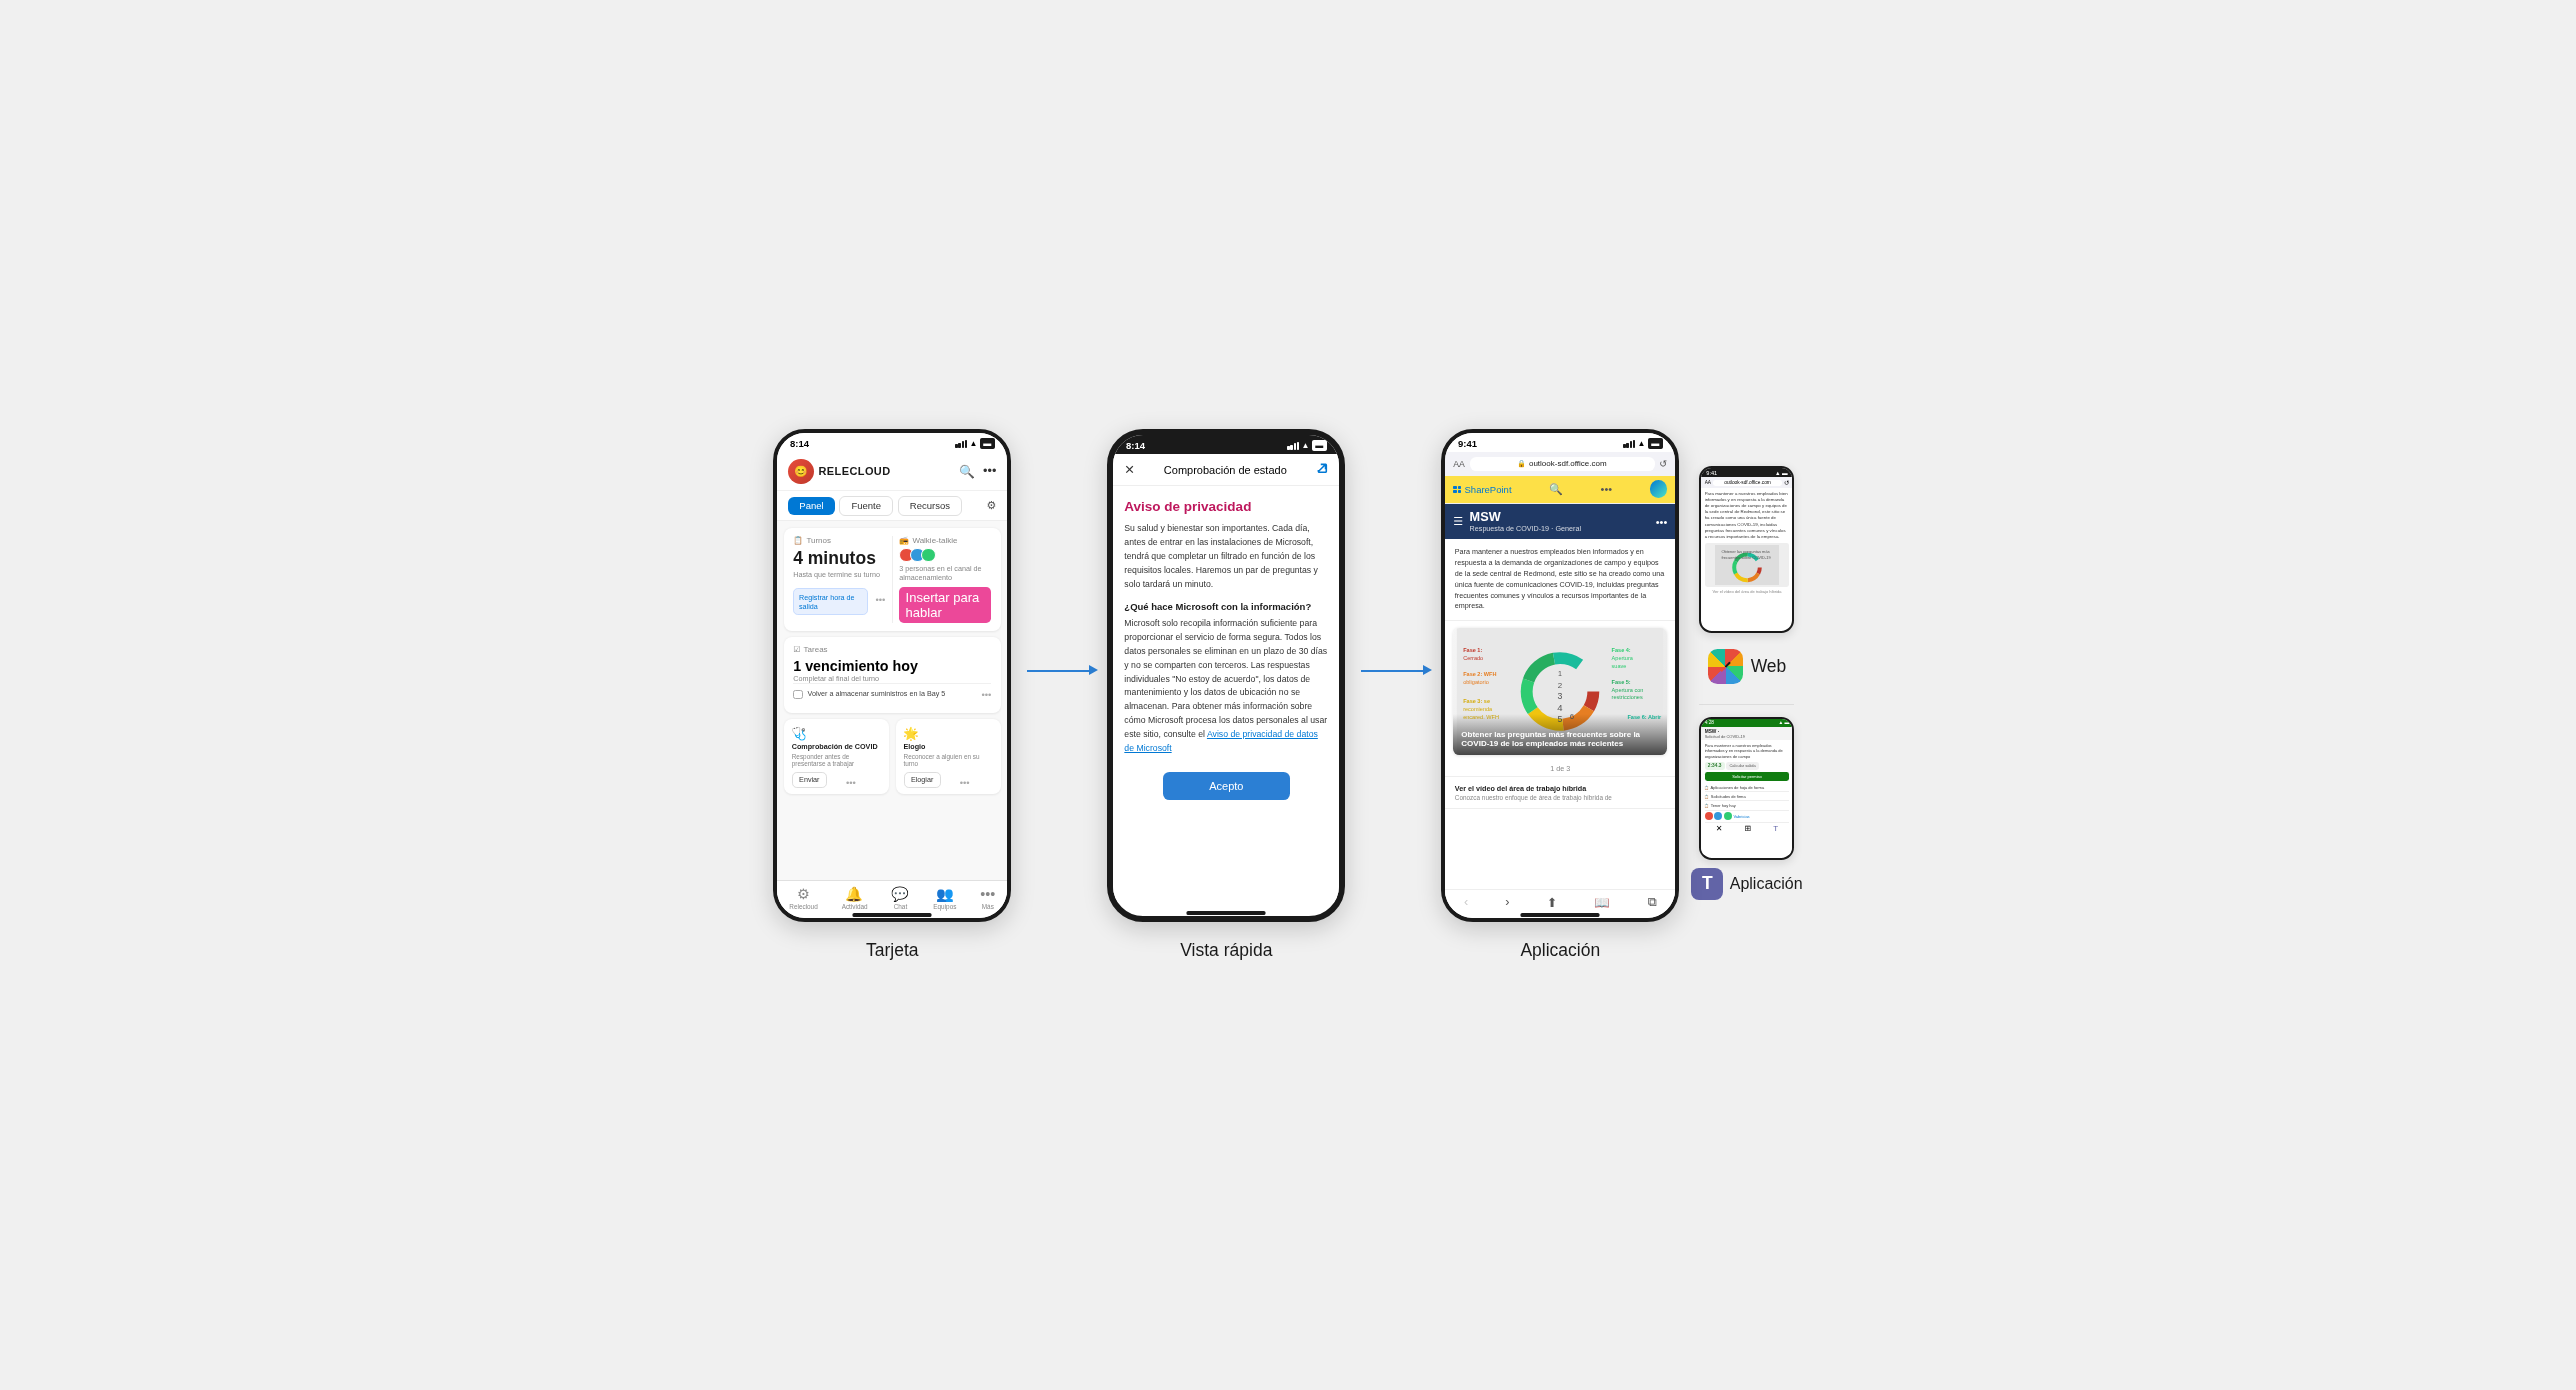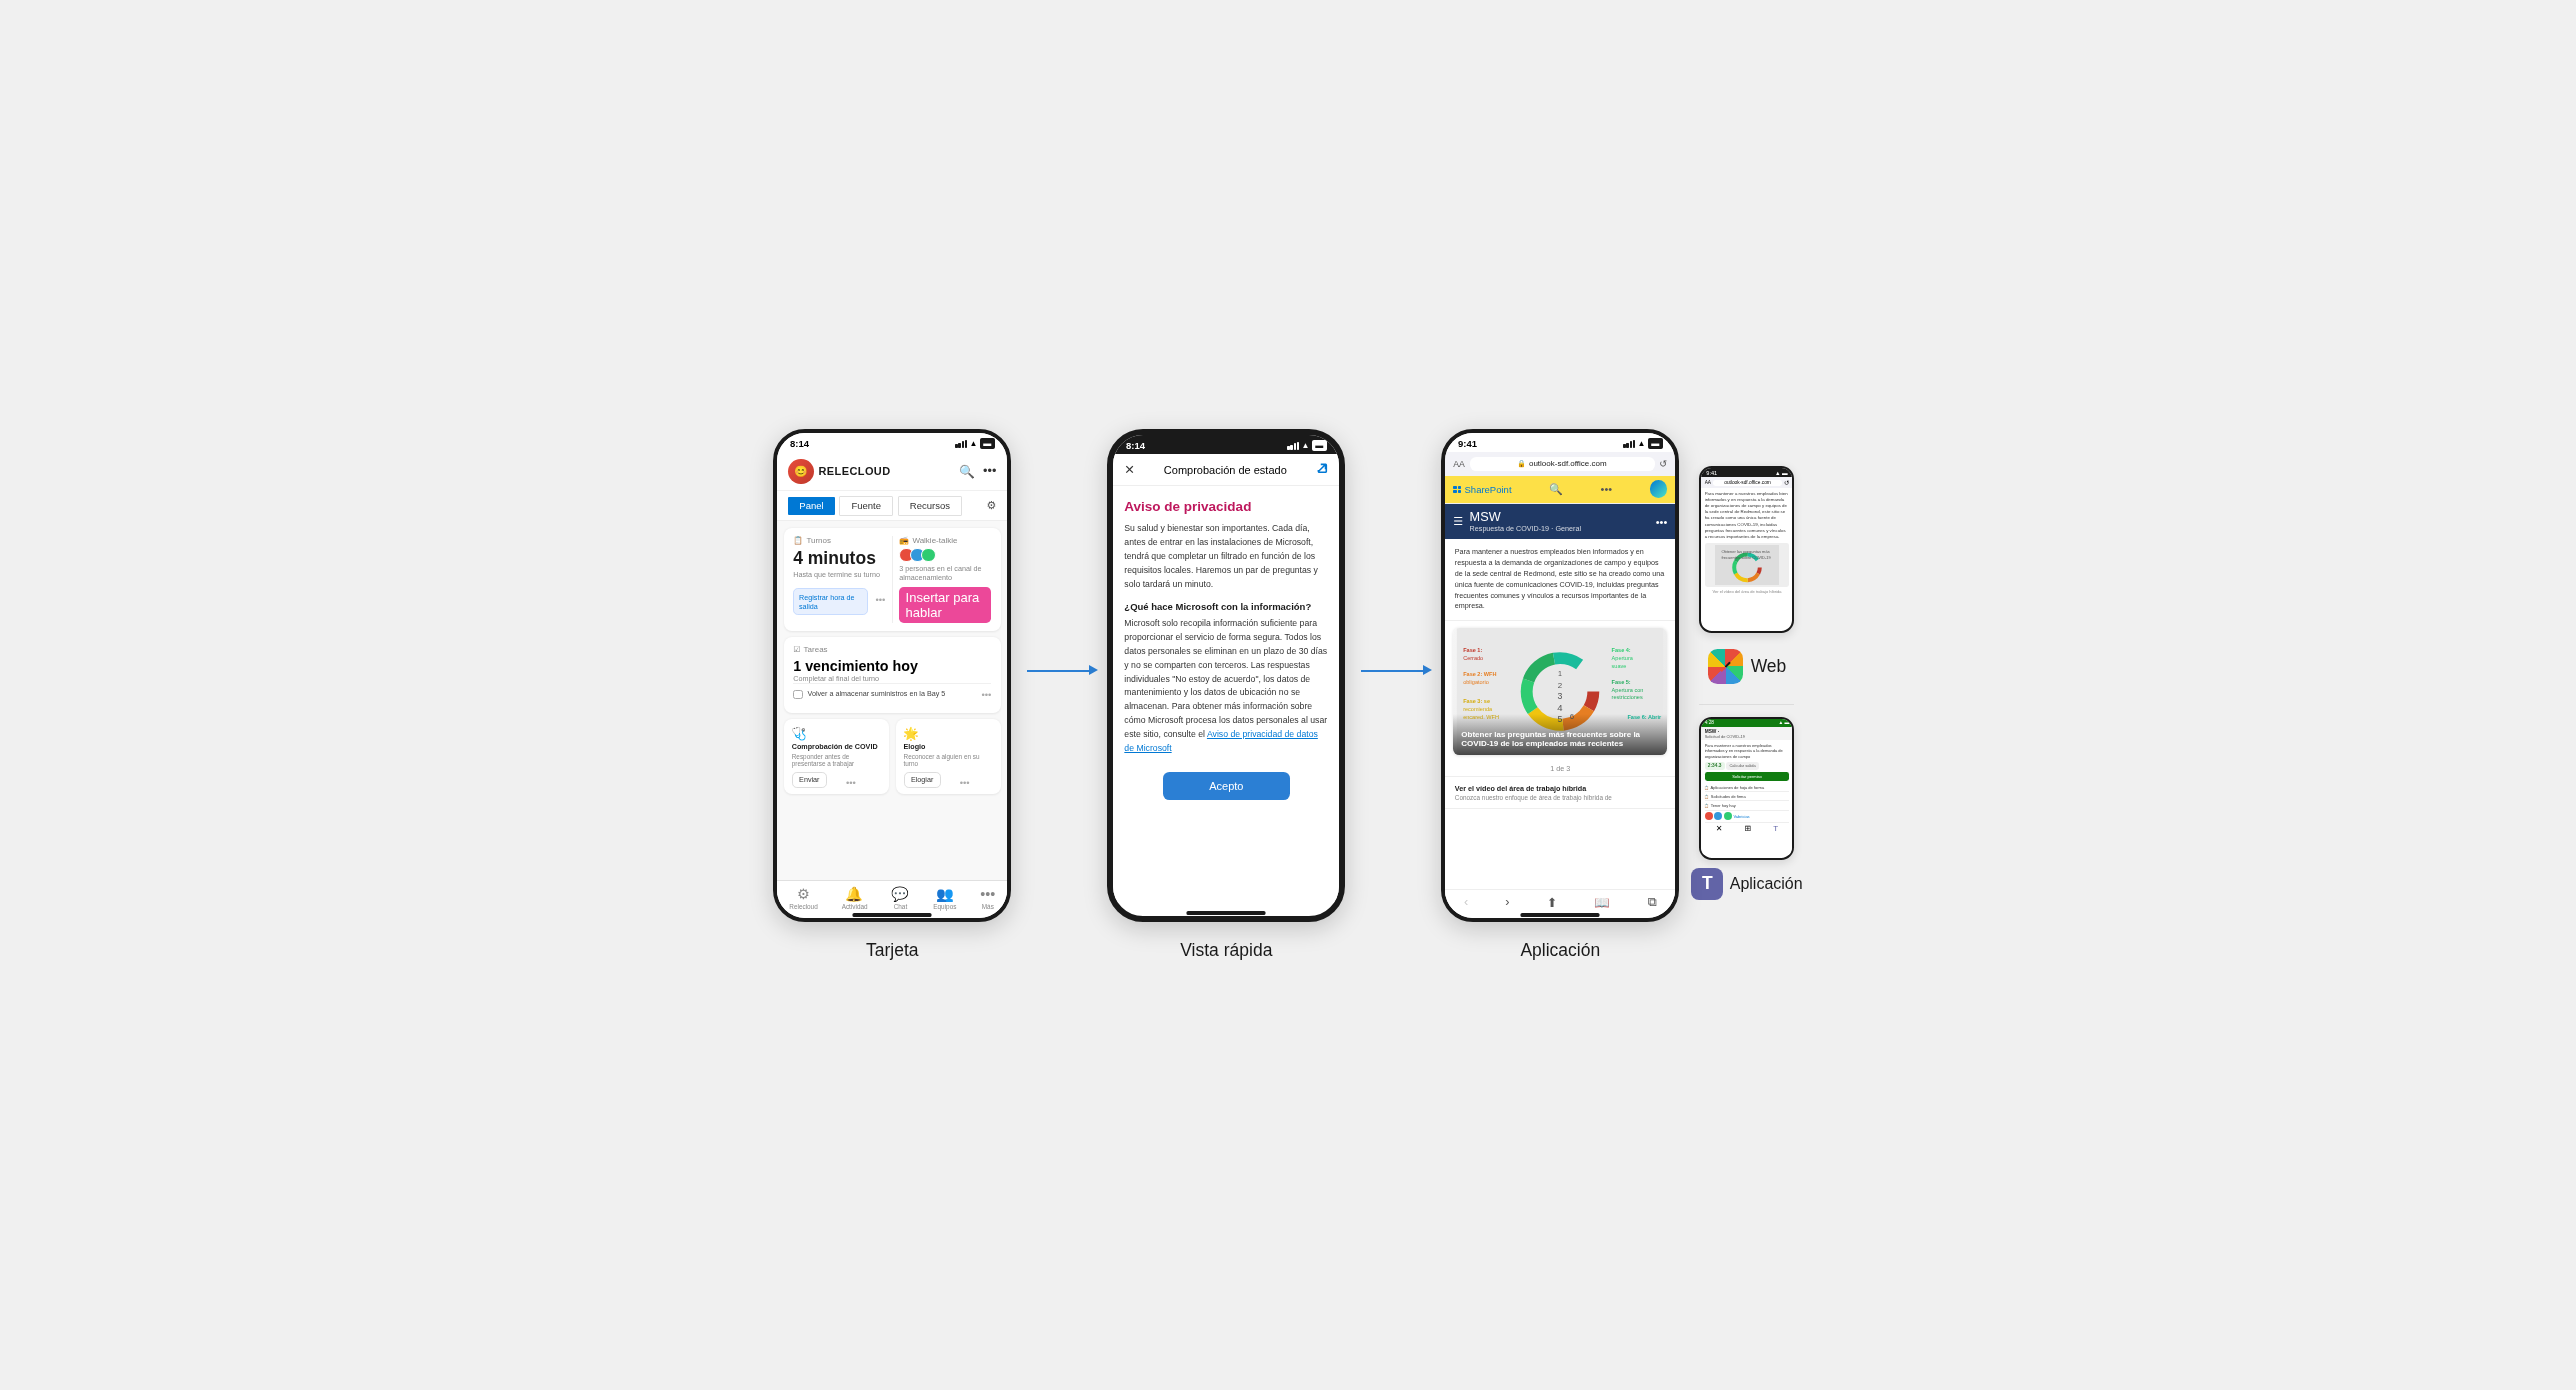--- a/index.html
+++ b/index.html
@@ -88,21 +88,21 @@
     .logo-text { font-size: 11px; font-weight: 700; letter-spacing: 0.4px; color: #1a1a1a; }
     .phone1-icons { display: flex; gap: 8px; }
     .icon-btn { font-size: 12.7px; color: #333; cursor: pointer; }
 
     .nav-tabs {
       display: flex; align-items: center; gap: 4.8px;
       padding: 4.8px 11px; background: white;
       border-bottom: 0.8px solid #eee;
     }
     .nav-tab {
-      padding: 3.2px 11px; border-radius: 1px; font-size: 9.5px;
+      padding: 3.2px 11px; border-radius: 6px; font-size: 9.5px;
       cursor: pointer; font-weight: 500;
     }
     .nav-tab.active { background: #0078d4; color: white; }
     .nav-tab.inactive { background: white; color: #333; border: 0.8px solid #e0e0e0; }
     .filter-icon { margin-left: auto; font-size: 11px; color: #555; }
 
     .phone1-content {
       overflow-y: auto;
       height: calc(100% - 111px);
       background: #f8f8f8;
@@ -292,21 +292,21 @@
       align-items: center; justify-content: center;
     }
 
     .msw-header {
       background: #1f3864; color: white;
       padding: 6.4px 8px;
       display: flex; align-items: center; gap: 6.4px;
     }
     .msw-menu { font-size: 11px; }
     .msw-title-section { flex: 1; }
-    .msw-main-title { font-size: 12.7px; font-weight: 400; }
+    .msw-main-title { font-size: 12.7px; font-weight: 700; }
     .msw-more { font-size: 11px; }
 
     .phone3-content {
       overflow-y: auto;
       height: calc(100% - 127px);
       background: white;
     }
 
     .sp-article {
       padding: 8px 9.5px;

